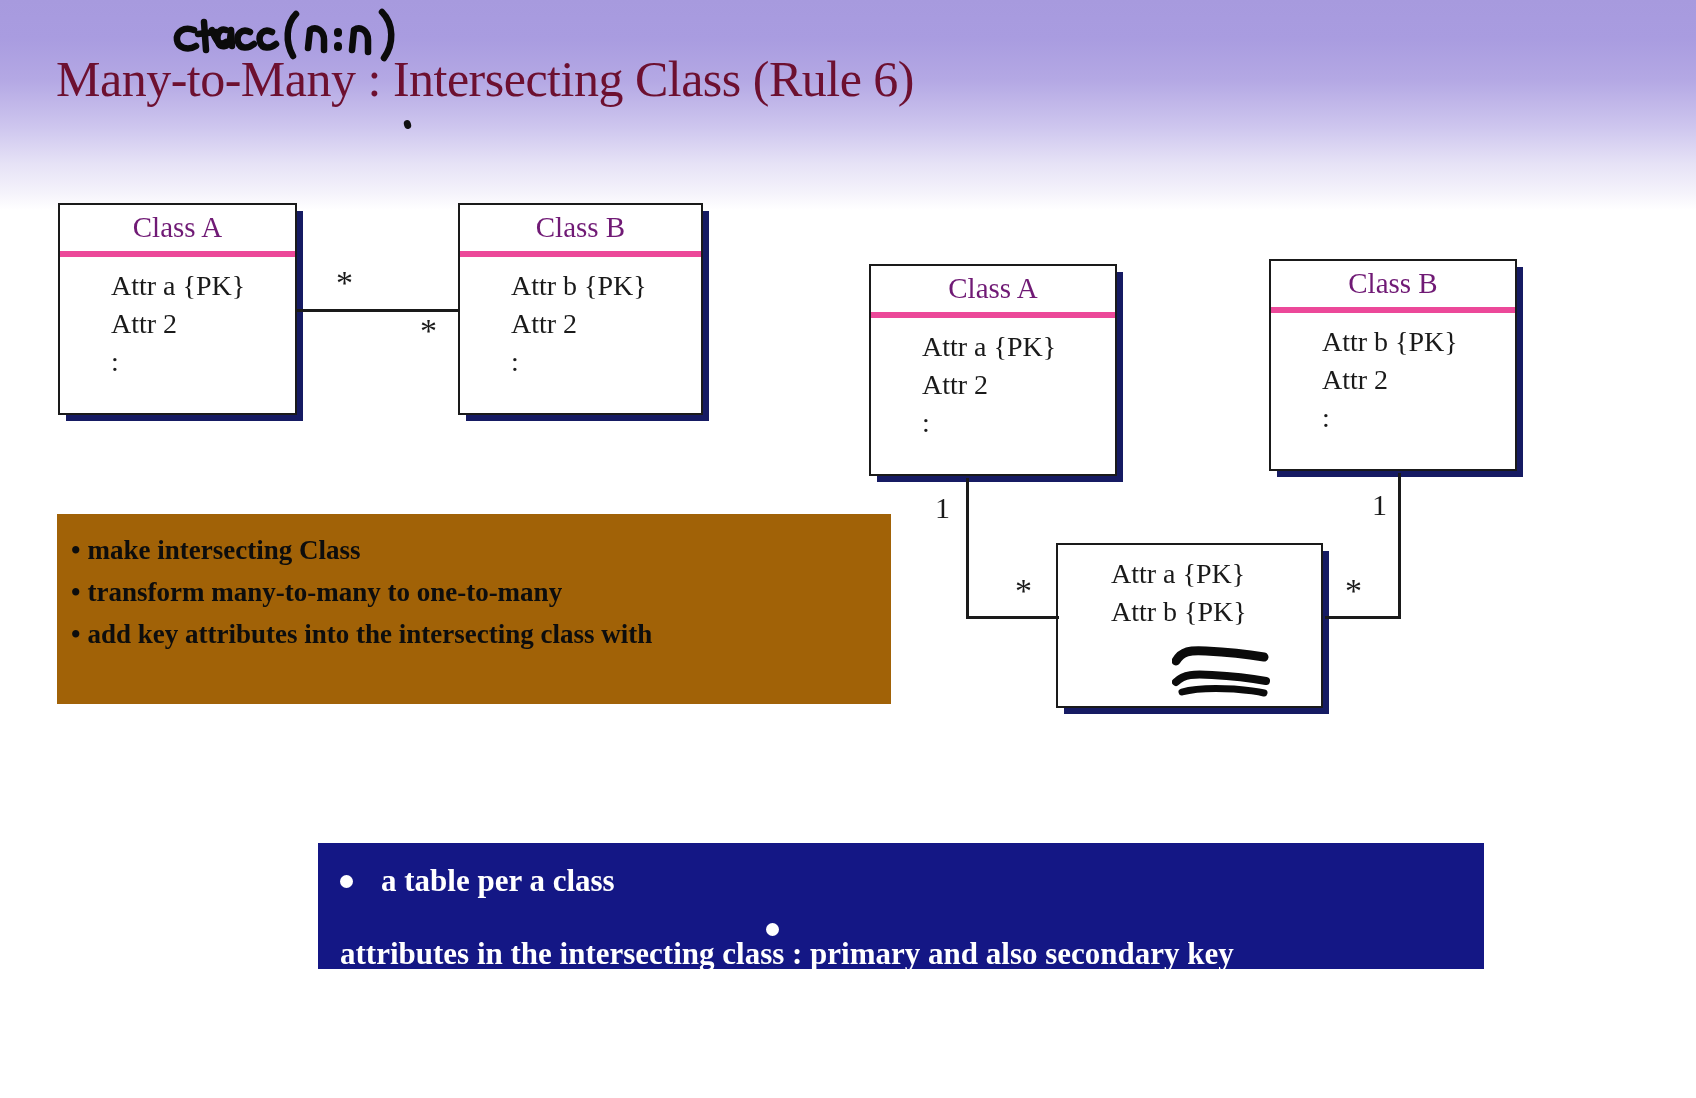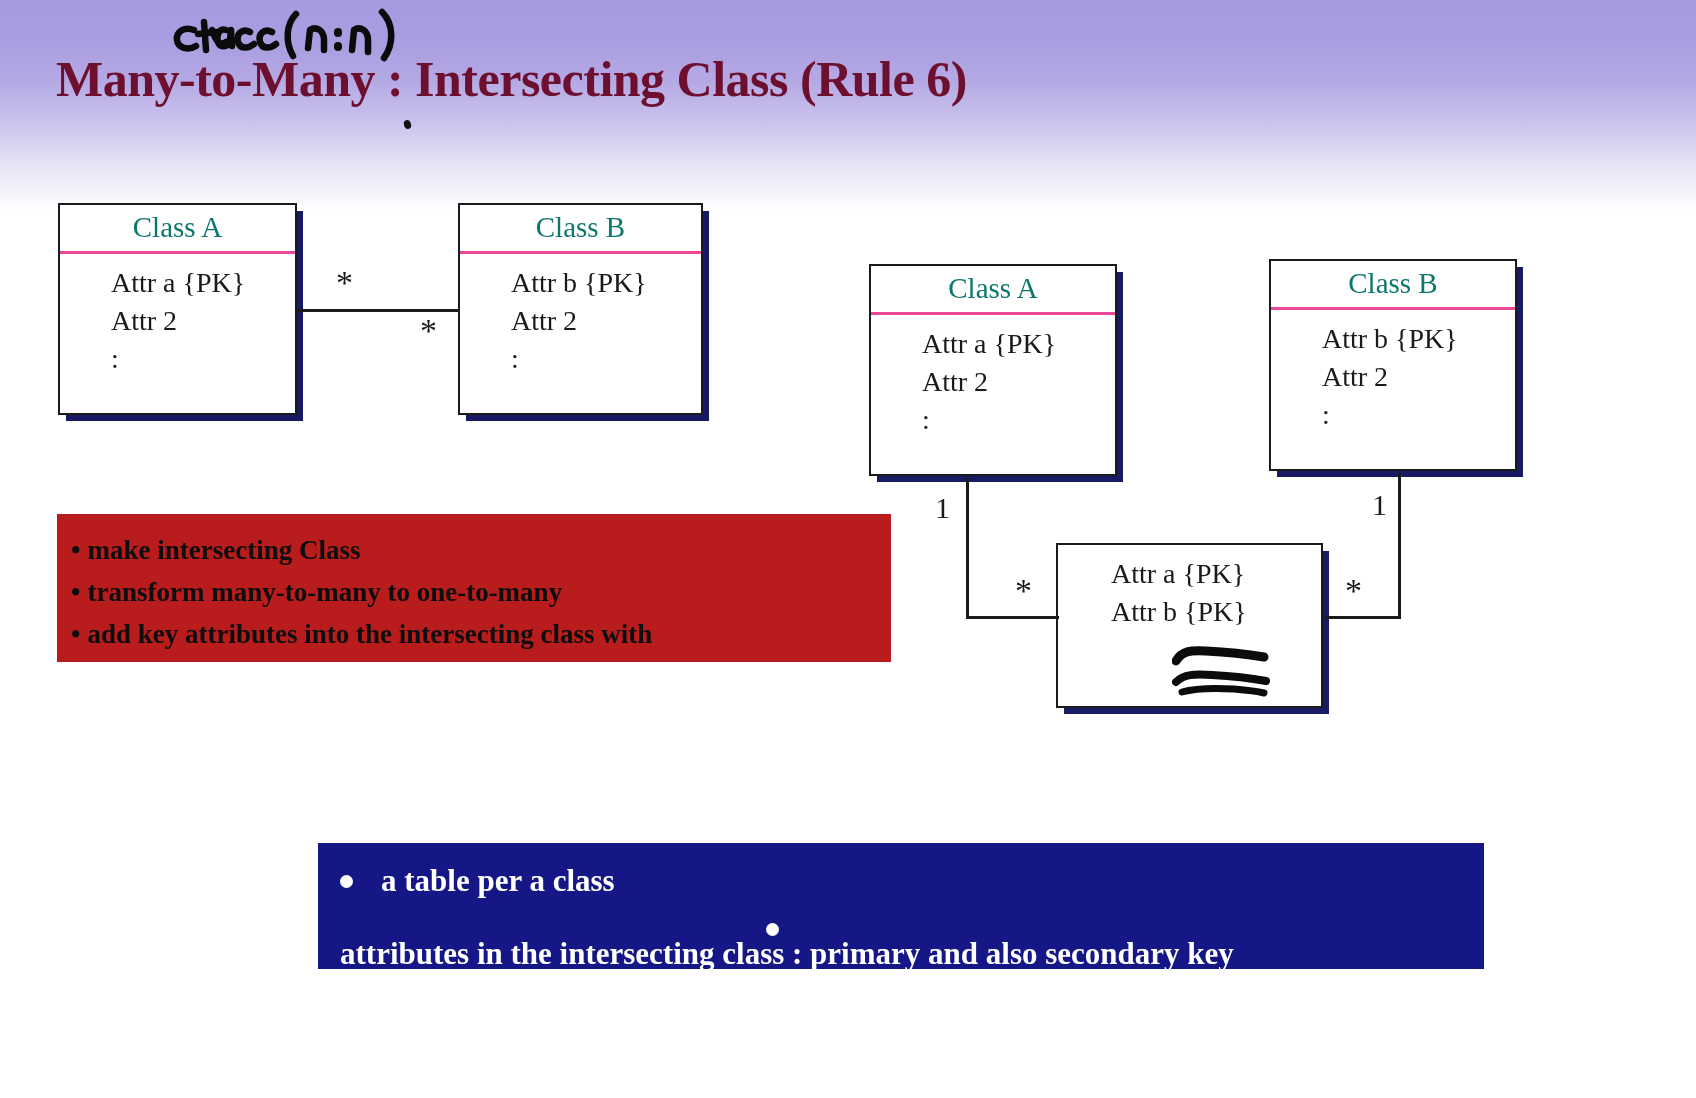--- a/index.html
+++ b/index.html
@@ -49,41 +49,41 @@
     border-radius: 50%;
     transform: rotate(-20deg);
   }
 
   
   #page-title {
     position: absolute;
     left: 56px;
     top: 50px;
     font-size: 50px;
-    font-weight: bold;
+    font-weight: normal;
     color: #6d1030;
     letter-spacing: -0.5px;
     white-space: nowrap;
   }
 
   
   .uml-box {
     position: absolute;
     background: #ffffff;
     border: 2px solid #1a1a1a;
     box-sizing: border-box;
     box-shadow: 7px 7px 0 -1px #161b63;
   }
   .uml-name {
     text-align: center;
     font-size: 29px;
-    color: #0f766e;
+    color: #701a75;
     line-height: 1.0;
     padding: 8px 0 9px 0;
-    border-bottom: 3px solid #ec4899;
+    border-bottom: 6px solid #ec4899;
     white-space: nowrap;
   }
   .uml-attrs {
     padding: 10px 0 8px 26px;
   }
   .uml-attr {
     font-size: 28px;
     color: #1a1a1a;
     line-height: 1.37;
     white-space: nowrap;
@@ -111,22 +111,22 @@
   .mult.star {
     font-size: 34px;
   }
 
   
   #notes-box {
     position: absolute;
     left: 57px;
     top: 514px;
     width: 834px;
-    height: 148px;
-    background: #b91c1c;
+    height: 190px;
+    background: #a16207;
   }
   #notes-list {
     padding: 16px 0 0 14px;
   }
   .note-line {
     font-size: 27px;
     font-weight: bold;
     color: #0d0d0d;
     line-height: 1.55;
     white-space: nowrap;

